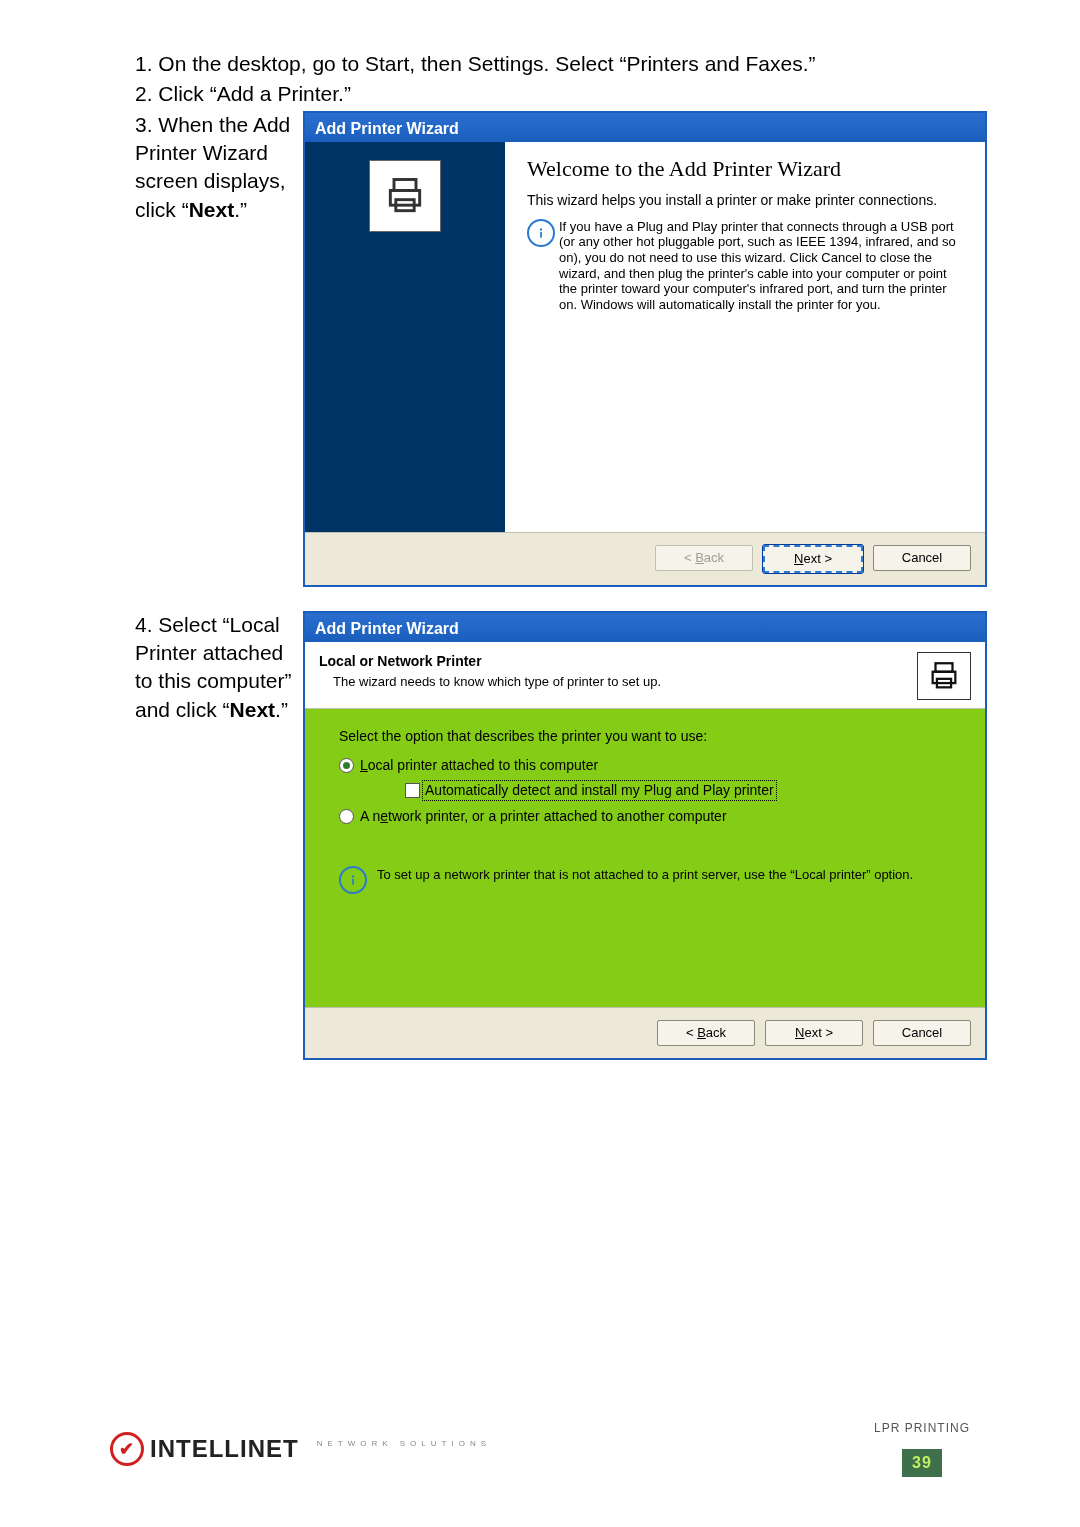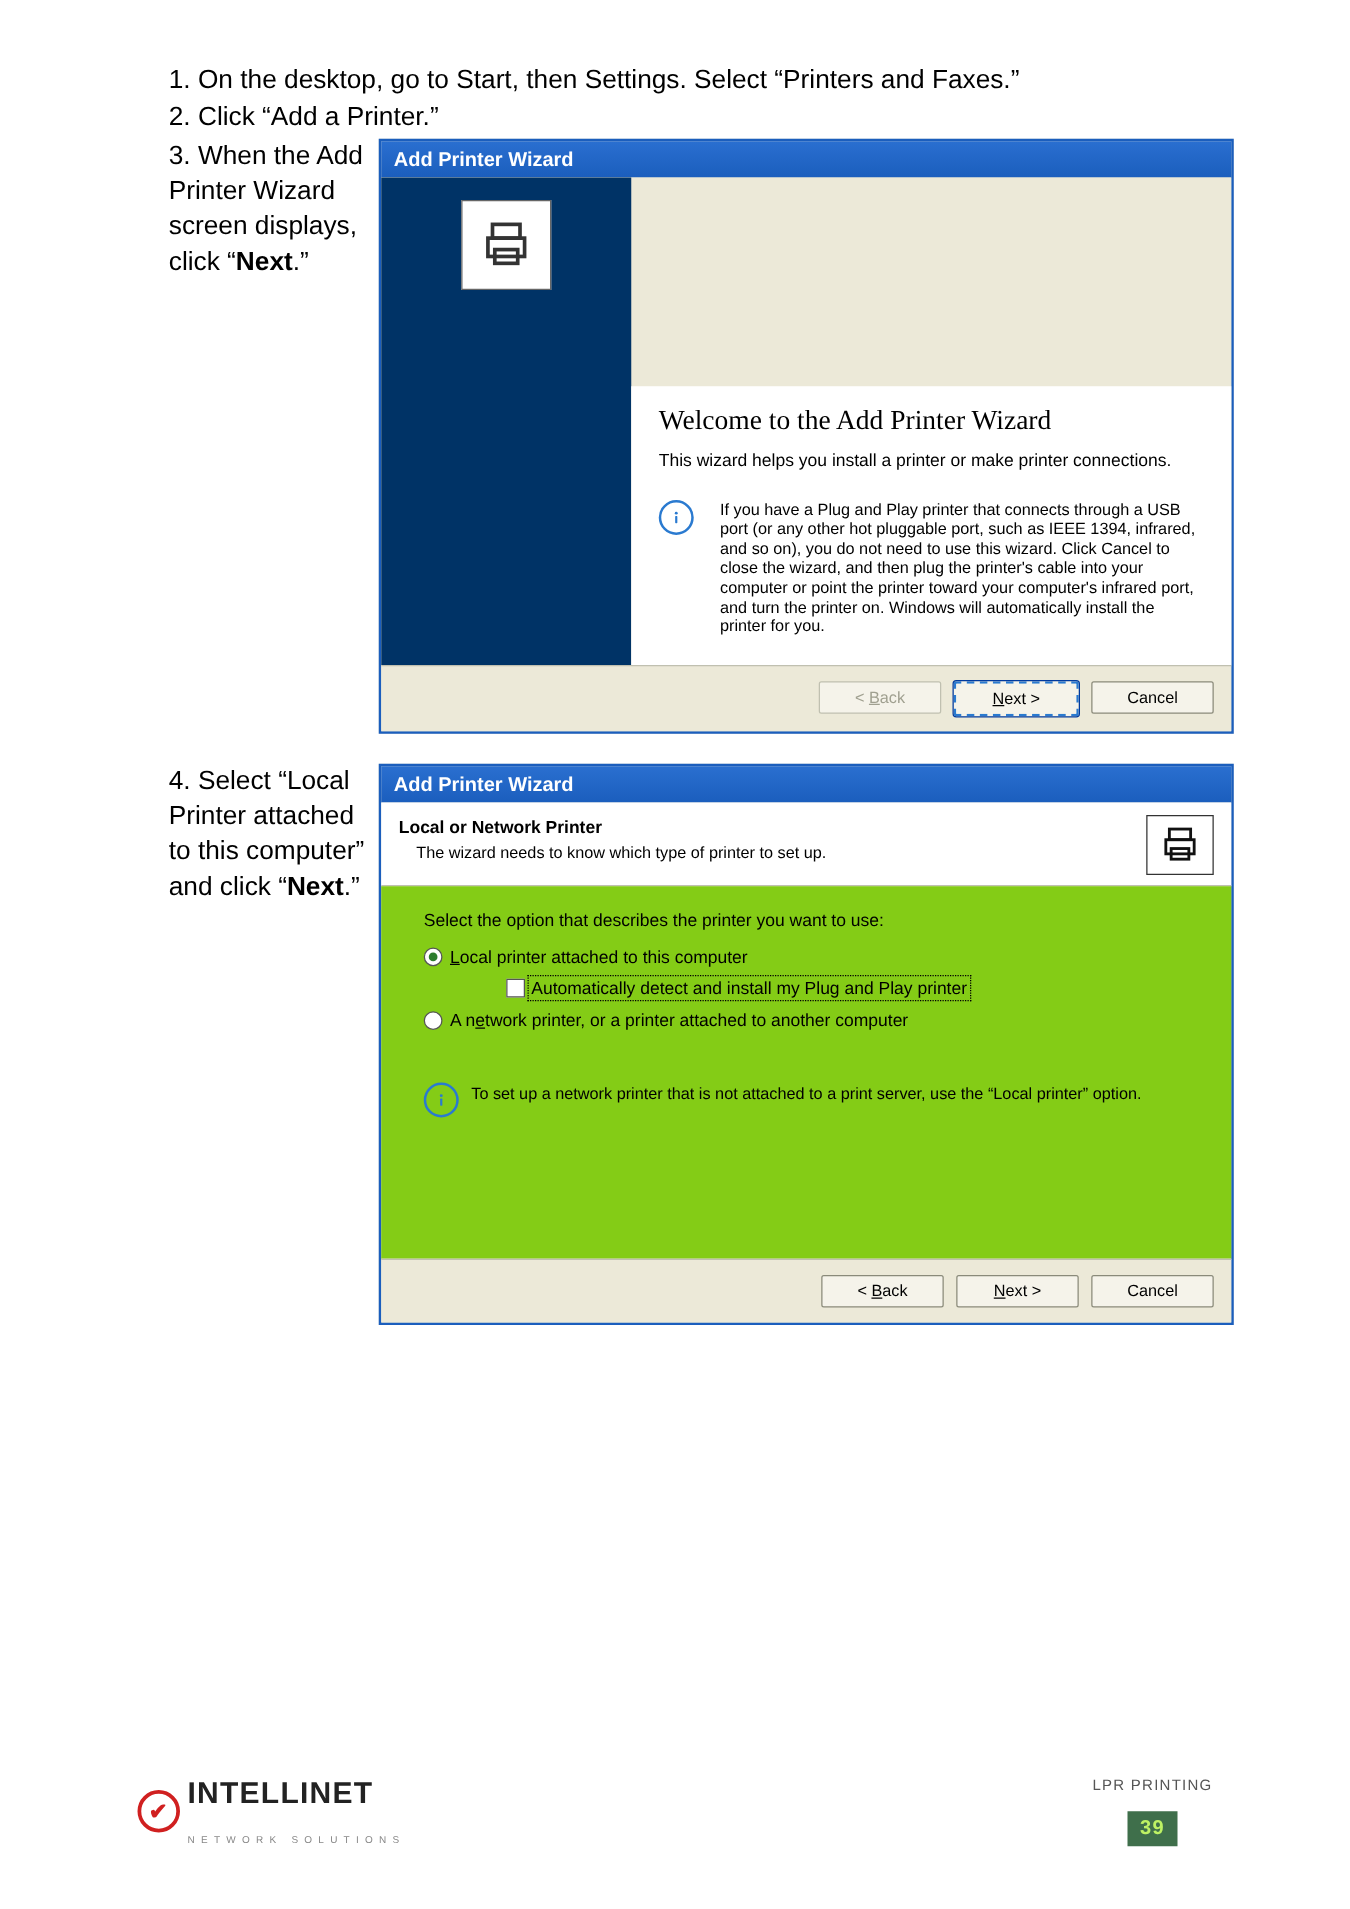--- a/index.html
+++ b/index.html
@@ -6,28 +6,28 @@
   body{width:1080px;height:1527px;font-family:Arial,Helvetica,sans-serif;color:#000;position:relative;}
   .page{box-sizing:border-box;padding:50px 80px 0 135px;}
   .ol{margin:0;padding:0;list-style:none;font-size:21px;line-height:1.35;}
   .ol>li{margin-bottom:2px;}
   .row3,.row4{display:flex;align-items:flex-start;}
   .step-text{flex:0 0 160px;padding-right:8px;}
   .step-full{flex:1;}
   
   .wizard{border:2px solid #1b5ebd;background:#ece9d8;width:680px;display:flex;flex-direction:column;}
   .wizard .titlebar{background:linear-gradient(#2a6fd0,#1b5ebd);color:#fff;font-weight:bold;font-size:16px;padding:5px 10px 6px;height:18px;}
-  .wizard .body{display:flex;background:#ece9d8;align-items:flex-end;}
+  .wizard .body{display:flex;background:#ece9d8;}
   .wizard1 .body{background:#ece9d8;}
   .sidepanel{flex:0 0 200px;background:#003366;display:flex;justify-content:center;padding-top:18px;height:372px;}
   .printer-icon-box{width:70px;height:70px;background:#fff;border:1px solid #666;display:flex;align-items:center;justify-content:center;}
   .wizpane{flex:1;background:#fff;padding:14px 22px 0;font-size:14px;line-height:1.2;}
   .wizpane h2{font-family:"Times New Roman",serif;font-weight:normal;font-size:22px;margin:0 0 10px;}
   .wizpane p{margin:8px 0;}
-  .infobox{display:flex;align-items:flex-start;gap:21px;margin:23px 0;}
+  .infobox{display:flex;align-items:flex-start;gap:4px;margin:10px 0;}
   .info-icon{flex:0 0 24px;width:24px;height:24px;border-radius:50%;border:2px solid #2a7ad0;display:flex;align-items:center;justify-content:center;color:#2a7ad0;}
   .info-icon svg{width:14px;height:14px;}
   .footer{display:flex;justify-content:flex-end;gap:10px;padding:12px 14px;border-top:1px solid #c0c0b0;background:#ece9d8;}
   .btn{min-width:80px;height:24px;font-size:13px;background:#f5f3ea;border:1px solid #8a8a7a;border-radius:2px;display:inline-flex;align-items:center;justify-content:center;padding:0 8px;}
   .btn.disabled{color:#a0a090;border-color:#c0c0b0;}
   .btn.primary{border:2px dashed #2a7ad0;outline:1px solid #003a9e;}
   
   .wiz2-head{display:flex;align-items:flex-start;padding:10px 14px 8px;border-bottom:1px solid #c0c0b0;background:#fff;}
   .wiz2-head .textblock{flex:1;}
   .wiz2-head .title{font-weight:bold;font-size:14px;margin:0 0 2px;}
@@ -39,21 +39,21 @@
   .radio.checked::after{content:"";width:7px;height:7px;background:#2d7d2d;border-radius:50%;display:block;}
   .radio-label .ua{text-decoration:underline;}
   .checkbox-row{display:flex;align-items:center;gap:2px;margin:4px 0 6px 22px;padding-left:44px;}
   .checkbox{width:13px;height:13px;border:1px solid #555;background:#fff;}
   .dotted-rect{border:1px dotted #000;padding:0 2px;}
   .wiz2-info{display:flex;align-items:flex-start;gap:10px;margin-top:40px;}
   
   .pagefooter{position:absolute;left:110px;right:110px;bottom:50px;display:flex;align-items:center;justify-content:space-between;}
   .brand{display:flex;align-items:center;gap:6px;font-family:"Arial Black",Arial,sans-serif;letter-spacing:1px;}
   .brand .check{width:28px;height:28px;border-radius:50%;border:3px solid #d02020;display:inline-flex;align-items:center;justify-content:center;color:#d02020;font-weight:bold;font-size:18px;}
-  .brand-text{display:flex;flex-direction:column;line-height:1;gap:18px;}
+  .brand-text{display:flex;flex-direction:row;line-height:1;gap:18px;}
   .brand-main{font-size:24px;font-weight:900;color:#222;}
   .brand-sub{font-size:8px;letter-spacing:5px;color:#888;margin-top:3px;}
   .footer-right{display:flex;align-items:center;gap:14px;font-size:12px;letter-spacing:1px;color:#555;flex-direction:column;}
   .pagenum{background:#3f6f4b;color:#bef264;padding:5px 10px;font-weight:bold;font-size:16px;}
   u.a{text-decoration:underline;}
 </style>
 </head>
 <body>
 
 <div class="page">

